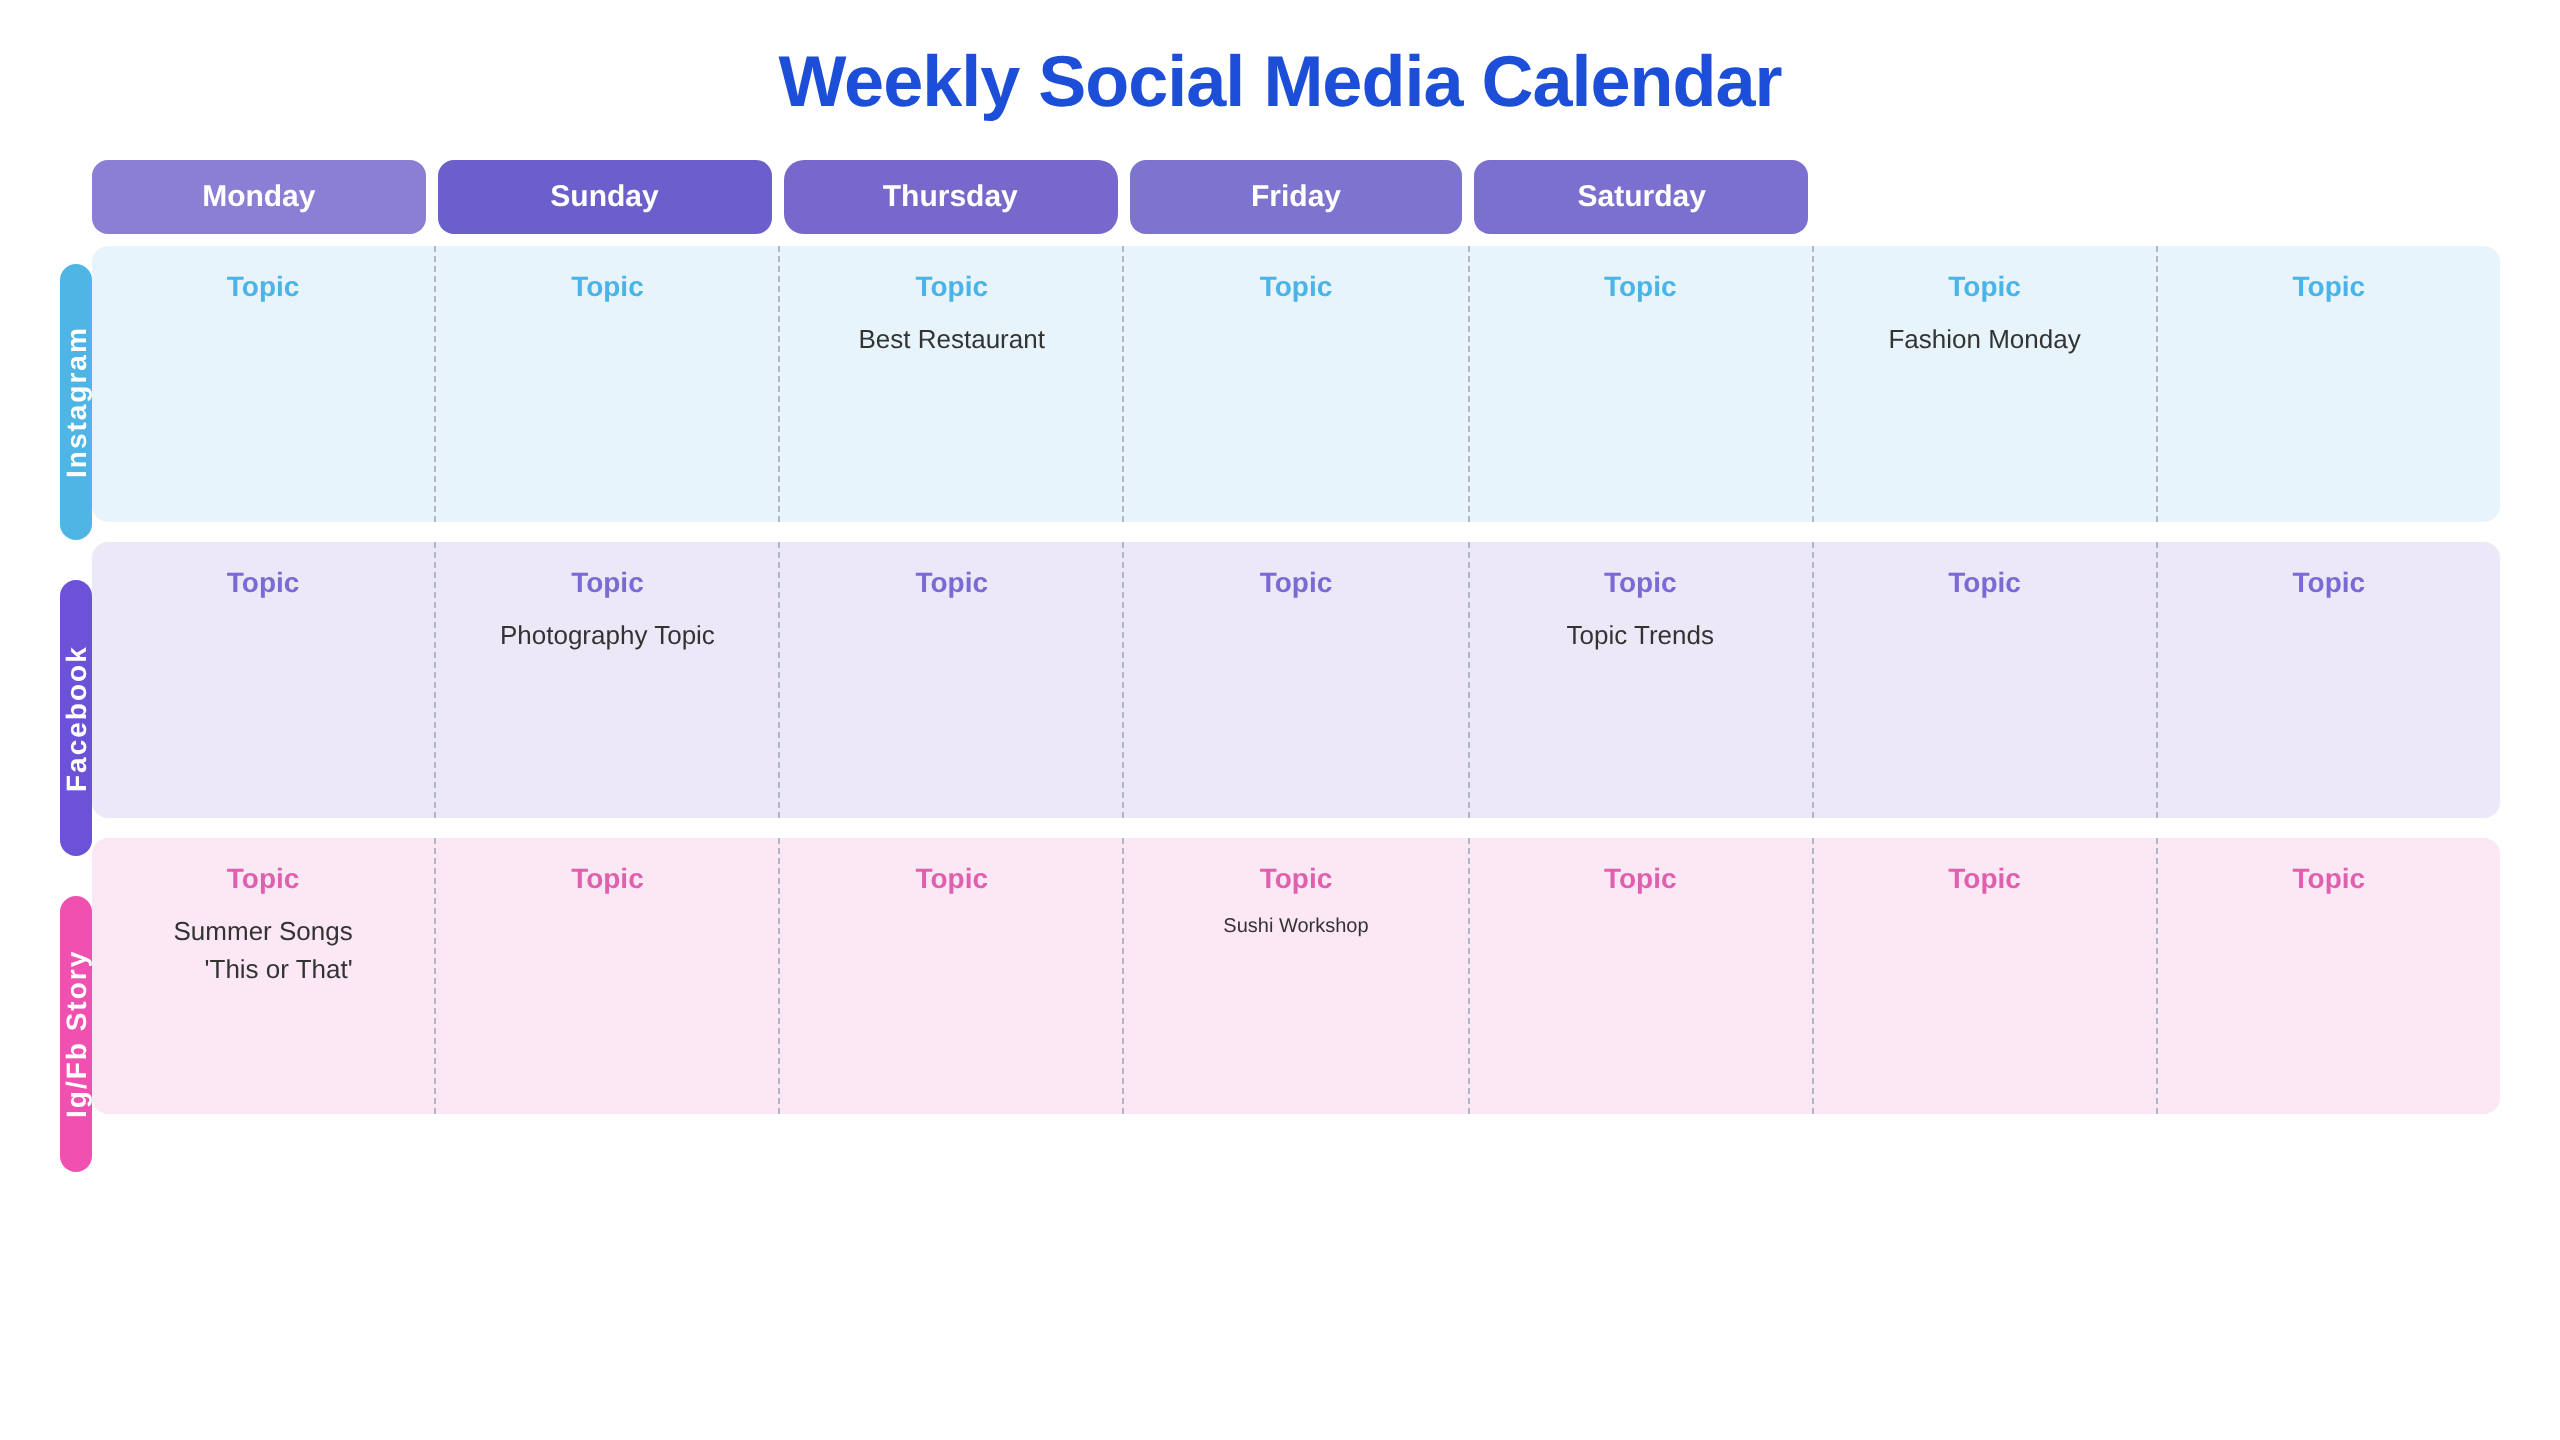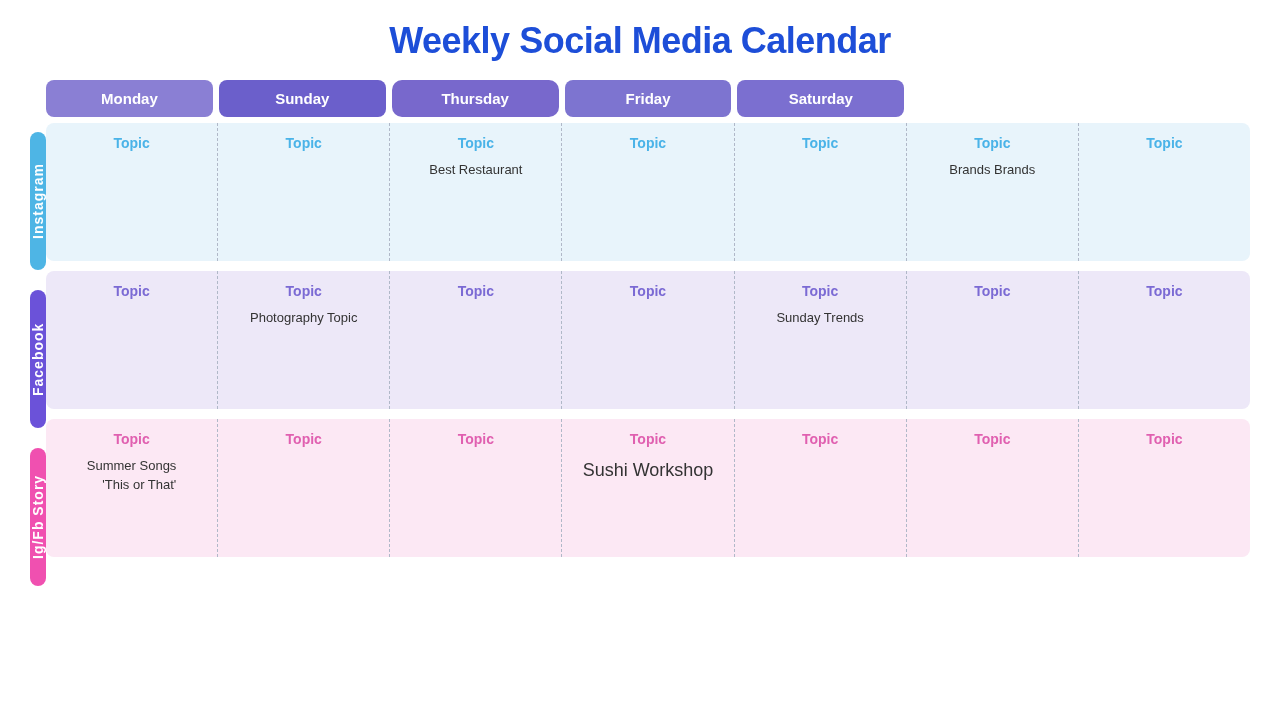--- a/index.html
+++ b/index.html
@@ -112,21 +112,21 @@
             <div style="font-size: 13px; color: rgb(51, 51, 51); text-align: center; line-height: 1.45; white-space: pre-line;">Best Restaurant</div>
           </div>
           <div style="flex: 1 1 0%; display: flex; flex-direction: column; align-items: center; padding: 12px 6px; min-height: 138px; position: relative; border-right: 1px dashed rgb(176, 184, 200);">
             <div style="font-weight: 700; font-size: 14px; color: rgb(74, 179, 232); margin-bottom: 10px;">Topic</div>
           </div>
           <div style="flex: 1 1 0%; display: flex; flex-direction: column; align-items: center; padding: 12px 6px; min-height: 138px; position: relative; border-right: 1px dashed rgb(176, 184, 200);">
             <div style="font-weight: 700; font-size: 14px; color: rgb(74, 179, 232); margin-bottom: 10px;">Topic</div>
           </div>
           <div style="flex: 1 1 0%; display: flex; flex-direction: column; align-items: center; padding: 12px 6px; min-height: 138px; position: relative; border-right: 1px dashed rgb(176, 184, 200);">
             <div style="font-weight: 700; font-size: 14px; color: rgb(74, 179, 232); margin-bottom: 10px;">Topic</div>
-            <div style="font-size: 13px; color: rgb(51, 51, 51); text-align: center; line-height: 1.45; white-space: pre-line;">Brands Brands</div>
+            <div style="font-size: 13px; color: rgb(51, 51, 51); text-align: center; line-height: 1.45; white-space: pre-line;">Fashion Monday</div>
           </div>
           <div style="flex: 1 1 0%; display: flex; flex-direction: column; align-items: center; padding: 12px 6px; min-height: 138px; position: relative;">
             <div style="font-weight: 700; font-size: 14px; color: rgb(74, 179, 232); margin-bottom: 10px;">Topic</div>
           </div>
         </div>
         <div style="display: flex; flex-direction: row; border-radius: 8px; overflow: hidden; background: rgb(237, 232, 248); margin-top: 10px;">
           <div style="flex: 1 1 0%; display: flex; flex-direction: column; align-items: center; padding: 12px 6px; min-height: 138px; position: relative; border-right: 1px dashed rgb(176, 184, 200);">
             <div style="font-weight: 700; font-size: 14px; color: rgb(123, 106, 212); margin-bottom: 10px;">Topic</div>
           </div>
           <div style="flex: 1 1 0%; display: flex; flex-direction: column; align-items: center; padding: 12px 6px; min-height: 138px; position: relative; border-right: 1px dashed rgb(176, 184, 200);">
@@ -134,21 +134,21 @@
             <div style="font-size: 13px; color: rgb(51, 51, 51); text-align: center; line-height: 1.45; white-space: pre-line;">Photography Topic</div>
           </div>
           <div style="flex: 1 1 0%; display: flex; flex-direction: column; align-items: center; padding: 12px 6px; min-height: 138px; position: relative; border-right: 1px dashed rgb(176, 184, 200);">
             <div style="font-weight: 700; font-size: 14px; color: rgb(123, 106, 212); margin-bottom: 10px;">Topic</div>
           </div>
           <div style="flex: 1 1 0%; display: flex; flex-direction: column; align-items: center; padding: 12px 6px; min-height: 138px; position: relative; border-right: 1px dashed rgb(176, 184, 200);">
             <div style="font-weight: 700; font-size: 14px; color: rgb(123, 106, 212); margin-bottom: 10px;">Topic</div>
           </div>
           <div style="flex: 1 1 0%; display: flex; flex-direction: column; align-items: center; padding: 12px 6px; min-height: 138px; position: relative; border-right: 1px dashed rgb(176, 184, 200);">
             <div style="font-weight: 700; font-size: 14px; color: rgb(123, 106, 212); margin-bottom: 10px;">Topic</div>
-            <div style="font-size: 13px; color: rgb(51, 51, 51); text-align: center; line-height: 1.45; white-space: pre-line;">Sunday Trends</div>
+            <div style="font-size: 13px; color: rgb(51, 51, 51); text-align: center; line-height: 1.45; white-space: pre-line;">Topic Trends</div>
           </div>
           <div style="flex: 1 1 0%; display: flex; flex-direction: column; align-items: center; padding: 12px 6px; min-height: 138px; position: relative; border-right: 1px dashed rgb(176, 184, 200);">
             <div style="font-weight: 700; font-size: 14px; color: rgb(123, 106, 212); margin-bottom: 10px;">Topic</div>
           </div>
           <div style="flex: 1 1 0%; display: flex; flex-direction: column; align-items: center; padding: 12px 6px; min-height: 138px; position: relative;">
             <div style="font-weight: 700; font-size: 14px; color: rgb(123, 106, 212); margin-bottom: 10px;">Topic</div>
           </div>
         </div>
         <div style="display: flex; flex-direction: row; border-radius: 8px; overflow: hidden; background: rgb(252, 232, 244); margin-top: 10px;">
           <div style="flex: 1 1 0%; display: flex; flex-direction: column; align-items: center; padding: 12px 6px; min-height: 138px; position: relative; border-right: 1px dashed rgb(176, 184, 200);">
@@ -157,21 +157,21 @@
 'This or That'</div>
           </div>
           <div style="flex: 1 1 0%; display: flex; flex-direction: column; align-items: center; padding: 12px 6px; min-height: 138px; position: relative; border-right: 1px dashed rgb(176, 184, 200);">
             <div style="font-weight: 700; font-size: 14px; color: rgb(224, 96, 176); margin-bottom: 10px;">Topic</div>
           </div>
           <div style="flex: 1 1 0%; display: flex; flex-direction: column; align-items: center; padding: 12px 6px; min-height: 138px; position: relative; border-right: 1px dashed rgb(176, 184, 200);">
             <div style="font-weight: 700; font-size: 14px; color: rgb(224, 96, 176); margin-bottom: 10px;">Topic</div>
           </div>
           <div style="flex: 1 1 0%; display: flex; flex-direction: column; align-items: center; padding: 12px 6px; min-height: 138px; position: relative; border-right: 1px dashed rgb(176, 184, 200);">
             <div style="font-weight: 700; font-size: 14px; color: rgb(224, 96, 176); margin-bottom: 10px;">Topic</div>
-            <div style="font-size: 18px; color: rgb(51, 51, 51); text-align: center; line-height: 1.45; white-space: pre-line;">Sushi Workshop</div>
+            <div style="font-size: 10px; color: rgb(51, 51, 51); text-align: center; line-height: 1.45; white-space: pre-line;">Sushi Workshop</div>
           </div>
           <div style="flex: 1 1 0%; display: flex; flex-direction: column; align-items: center; padding: 12px 6px; min-height: 138px; position: relative; border-right: 1px dashed rgb(176, 184, 200);">
             <div style="font-weight: 700; font-size: 14px; color: rgb(224, 96, 176); margin-bottom: 10px;">Topic</div>
           </div>
           <div style="flex: 1 1 0%; display: flex; flex-direction: column; align-items: center; padding: 12px 6px; min-height: 138px; position: relative; border-right: 1px dashed rgb(176, 184, 200);">
             <div style="font-weight: 700; font-size: 14px; color: rgb(224, 96, 176); margin-bottom: 10px;">Topic</div>
           </div>
           <div style="flex: 1 1 0%; display: flex; flex-direction: column; align-items: center; padding: 12px 6px; min-height: 138px; position: relative;">
             <div style="font-weight: 700; font-size: 14px; color: rgb(224, 96, 176); margin-bottom: 10px;">Topic</div>
           </div>

